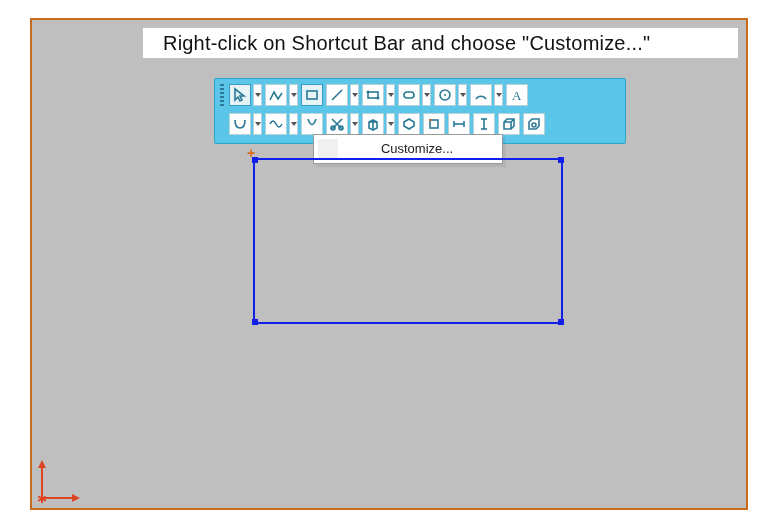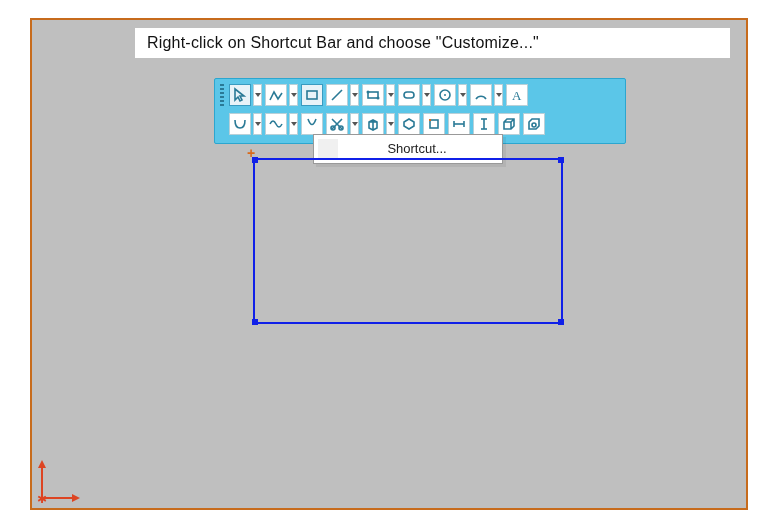--- a/index.html
+++ b/index.html
@@ -16,29 +16,29 @@
     position: absolute;
     left: 30px;
     top: 18px;
     width: 718px;
     height: 492px;
     background: #bfbfbf;
     border: 2px solid #c76b1c;
   }
   .instruction-bar {
     position: absolute;
-    left: 103px;
+    left: 111px;
     top: 8px;
     width: 595px;
     height: 30px;
     background: #fff;
     color: #111;
-    font-size: 16px;
+    font-size: 20px;
     line-height: 30px;
-    padding: 0 12px;
+    padding: 0 20px;
     letter-spacing: 0.2px;
   }
   .toolbar {
     position: absolute;
     left: 182px;
     top: 58px;
     width: 412px;
     background: #5bc6e8;
     border: 1px solid #2ca6cf;
     padding: 3px 6px 6px 5px;
@@ -303,21 +303,21 @@
             <path class="tb-icon" d="M3 6 L6 3 L13 3 L13 10 L10 13 L3 13 Z"></path>
             <circle cx="8" cy="9" r="2" class="tb-icon"></circle>
           </svg>
       </div>
     </div>
   </div>
 
   <div class="context-menu">
     <div class="context-menu-item">
       <span class="gutter"></span>
-      <span>Shortcut...</span>
+      <span>Customize...</span>
     </div>
   </div>
 
   <div class="plus-mark">+</div>
 
   <div class="blue-rect">
     <div class="handle h-tl"></div>
     <div class="handle h-tr"></div>
     <div class="handle h-bl"></div>
     <div class="handle h-br"></div>

